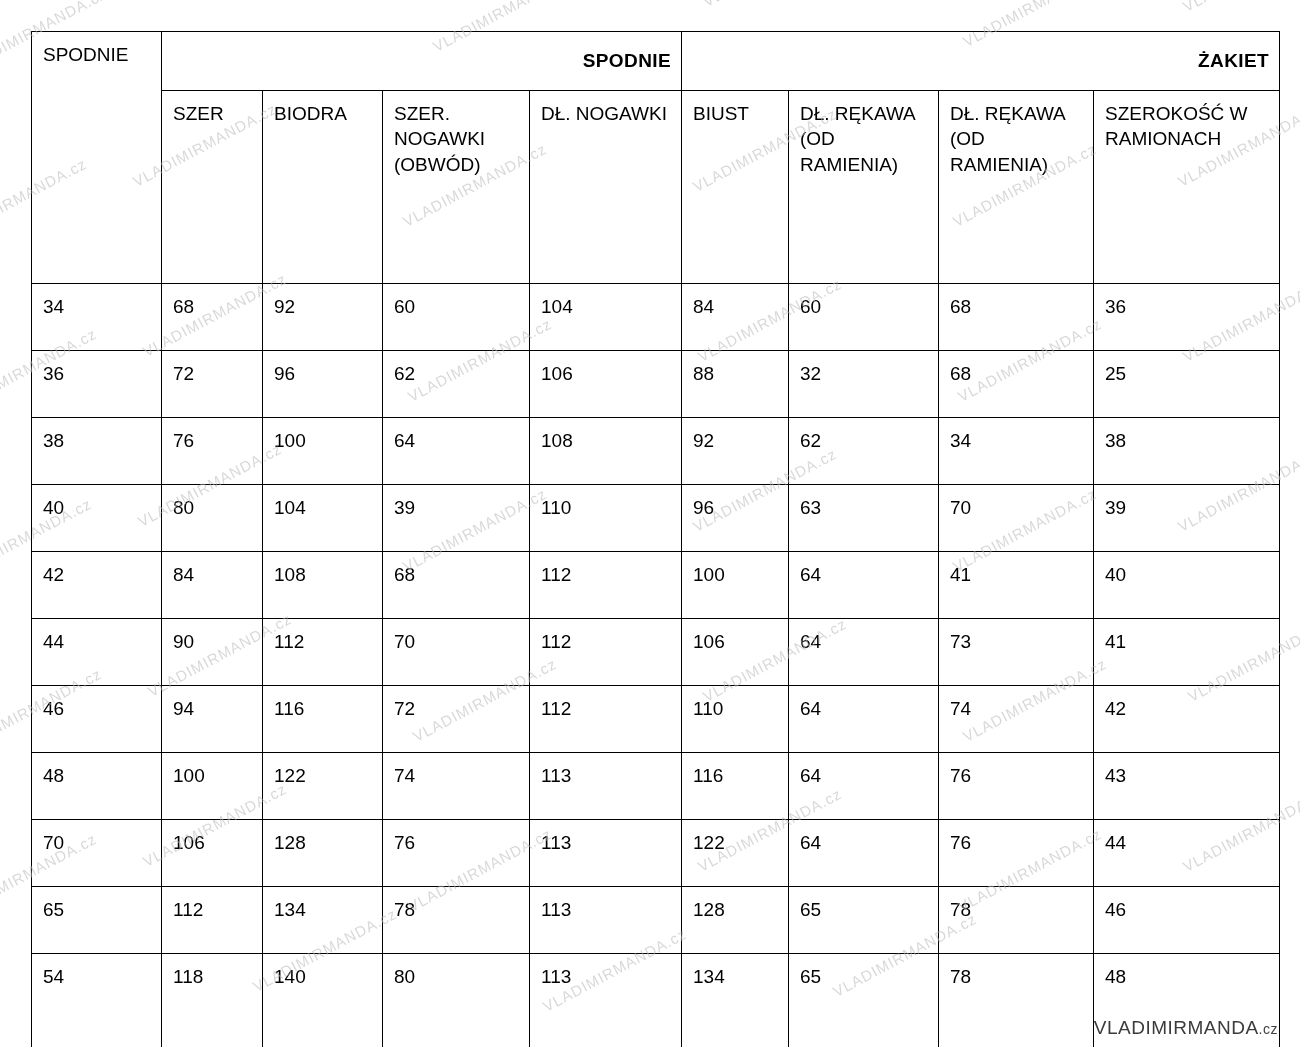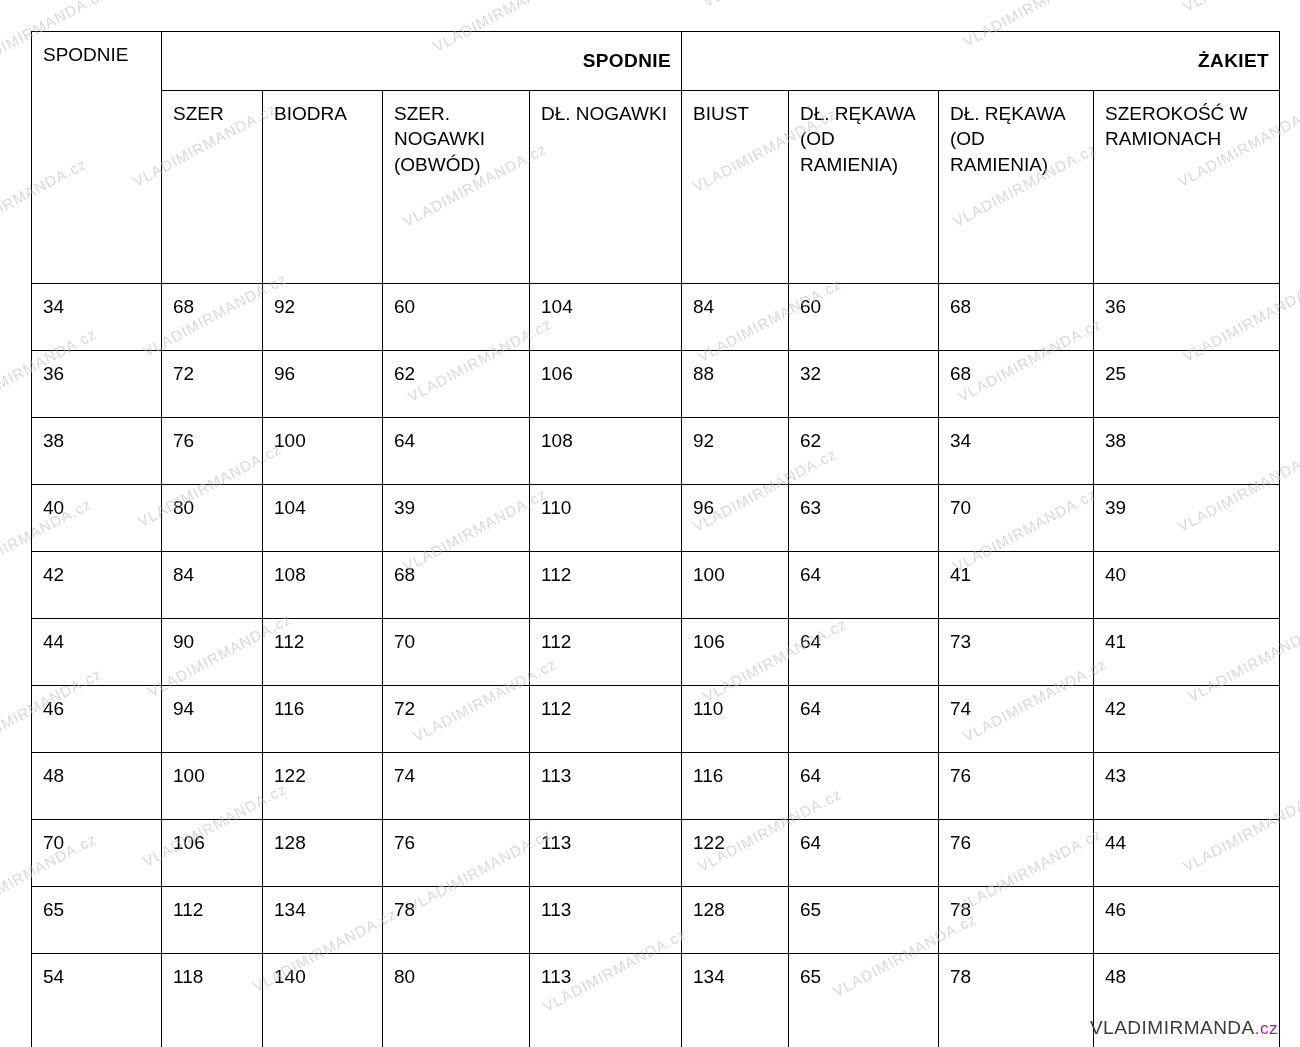--- a/index.html
+++ b/index.html
@@ -101,22 +101,22 @@
     position: absolute;
     right: 22px;
     bottom: 8px;
     font-size: 19px;
     color: #3b3b3b;
     letter-spacing: .5px;
     z-index: 6;
     font-family: "Liberation Sans", sans-serif;
   }
   .footer-brand .suffix {
-    color: #a21caf;
-    font-size: 17px;
+    color: #404040;
+    font-size: 14px;
   }
 </style>
 </head>
 <body>
 
 <div id="watermarks">
     <div class="wm" style="left: -40px; top: 60px;">VLADIMIRMANDA.cz</div>
     <div class="wm" style="left: 150px; top: -10px;">VLADIMIRMANDA.cz</div>
     <div class="wm" style="left: 430px; top: 40px;">VLADIMIRMANDA.cz</div>
     <div class="wm" style="left: 700px; top: -5px;">VLADIMIRMANDA.cz</div>

